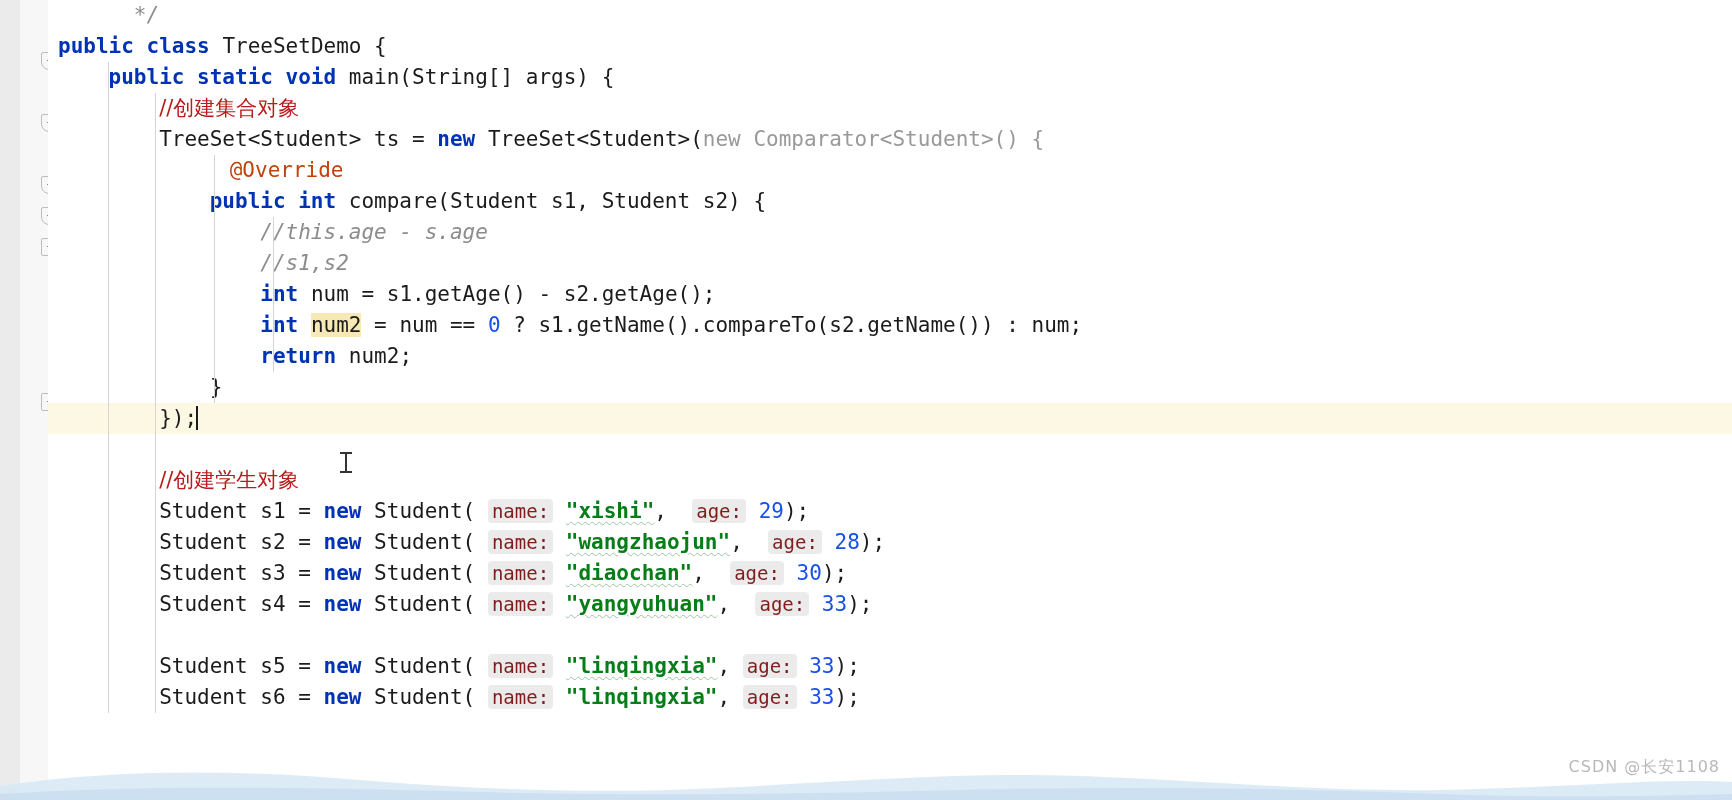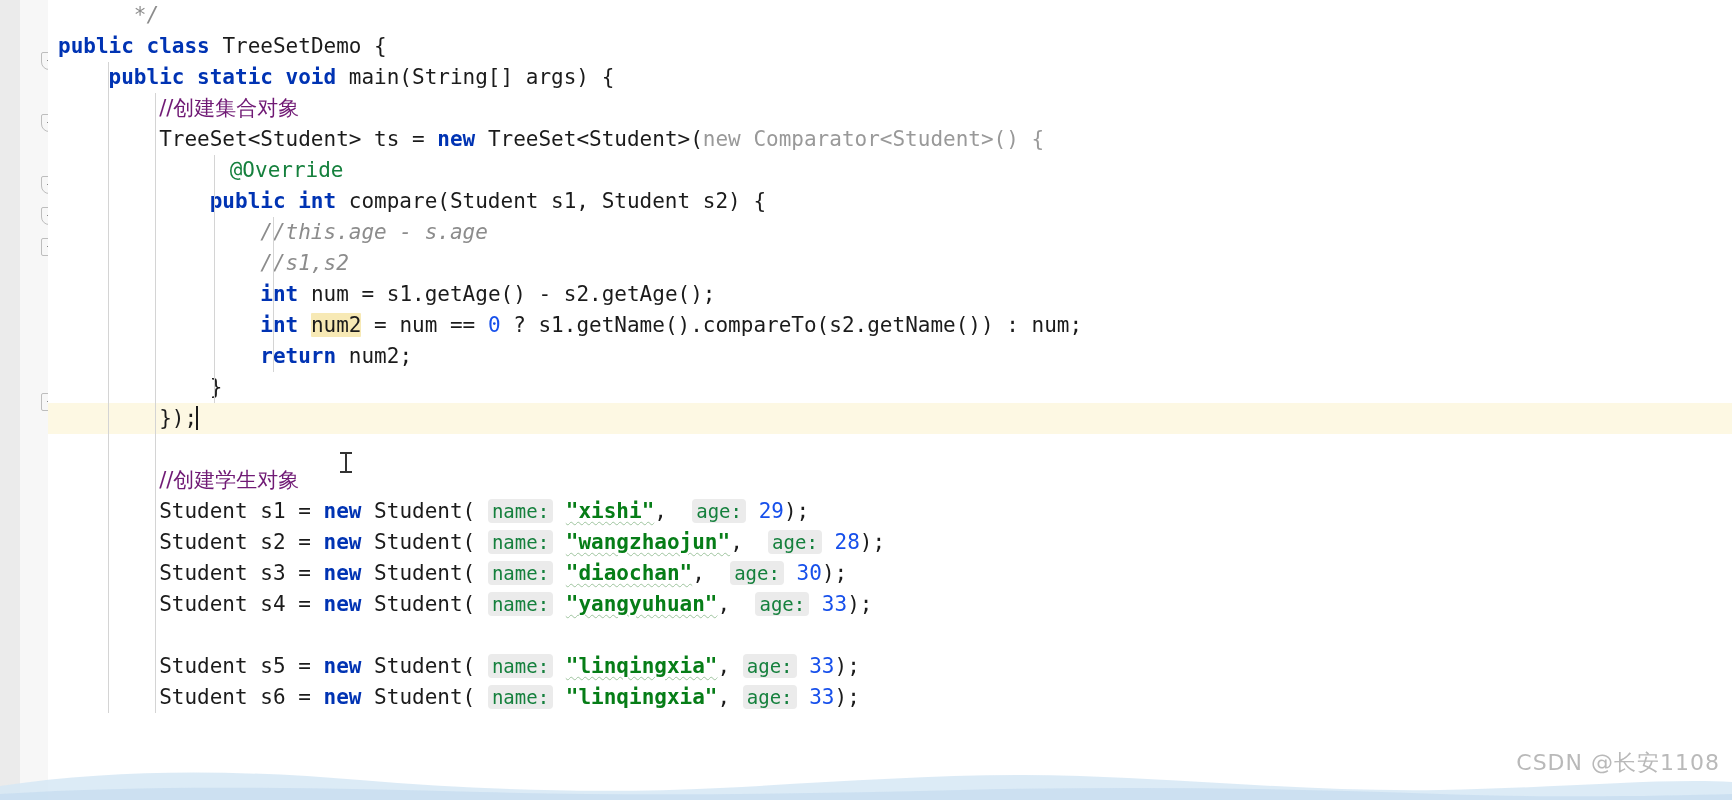--- a/index.html
+++ b/index.html
@@ -51,27 +51,27 @@
   }
   
   .guide{
     position:absolute;top:0;width:1px;height:31px;background:#d4d4d4;
   }
   
   .kw{color:#0033b3;font-weight:bold;margin-top:40px;}
   .num{color:#1750eb;}
   .str{color:#067d17;font-weight:bold;}
   .cmt{color:#8c8c8c;font-style:italic;}
-  .cmt-cn{color:#701a75;font-family:"DejaVu Sans","Liberation Sans",sans-serif;font-style:normal;}
-  .anno{color:#15803d;padding-left:20px;}
+  .cmt-cn{color:#b91c1c;font-family:"DejaVu Sans","Liberation Sans",sans-serif;font-style:normal;}
+  .anno{color:#c2410c;padding-left:20px;}
   .dim{color:#999999;}
   .ident{color:#1b1b1b;}
   .hl-ident{background:#f7e9b5;border-radius:1px;}
   .hint{
-    background:#ebebeb;color:#15803d;border-radius:4px;
+    background:#ebebeb;color:#7f1d1d;border-radius:4px;
     padding:1px 4px;font-size:19px;
   }
   .typo{
     text-decoration:underline;
     text-decoration-style:wavy;
     text-decoration-color:#9ec49e;
     text-decoration-thickness:1px;
     text-underline-offset:3px;
   }
   
@@ -82,21 +82,21 @@
   
   .mouse-cursor{
     position:absolute;width:12px;height:22px;pointer-events:none;
   }
   .mouse-cursor .stem{position:absolute;left:5px;top:2px;width:2px;height:18px;background:#333;}
   .mouse-cursor .bar-t{position:absolute;left:0px;top:0px;width:12px;height:2px;background:#333;}
   .mouse-cursor .bar-b{position:absolute;left:0px;top:19px;width:12px;height:2px;background:#333;}
   
   .watermark{
     position:absolute;right:12px;bottom:22px;
-    color:#b9b9b9;font-size:22px;
+    color:#b9b9b9;font-size:16px;
     font-family:"DejaVu Sans","Liberation Sans",sans-serif;
     letter-spacing:1px;
   }
   
   .wave{position:absolute;left:0;bottom:0;width:1732px;height:34px;}
 </style>
 </head>
 <body>
 
 <div id="editor">

